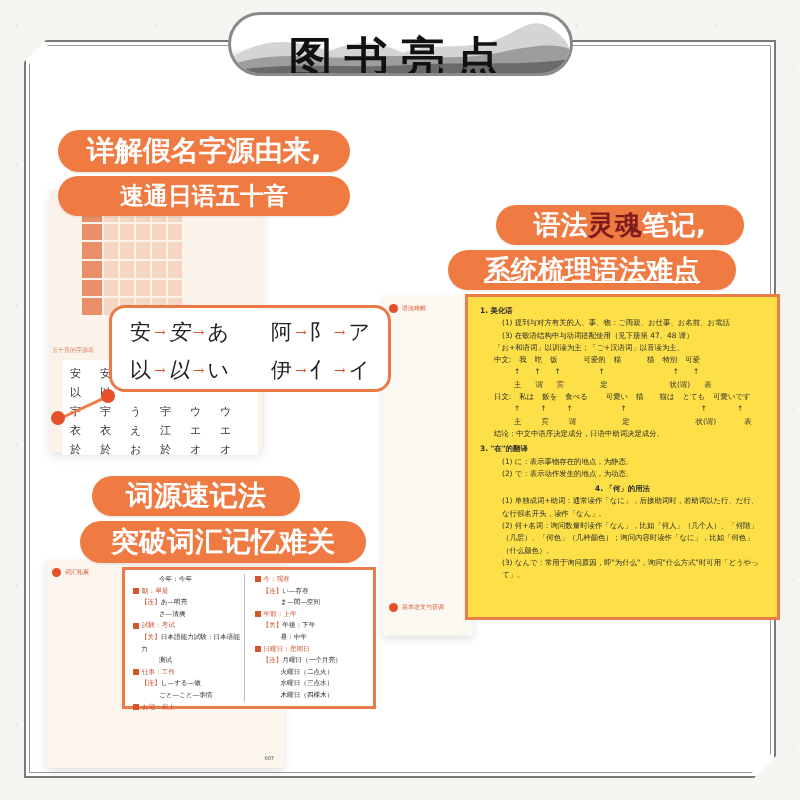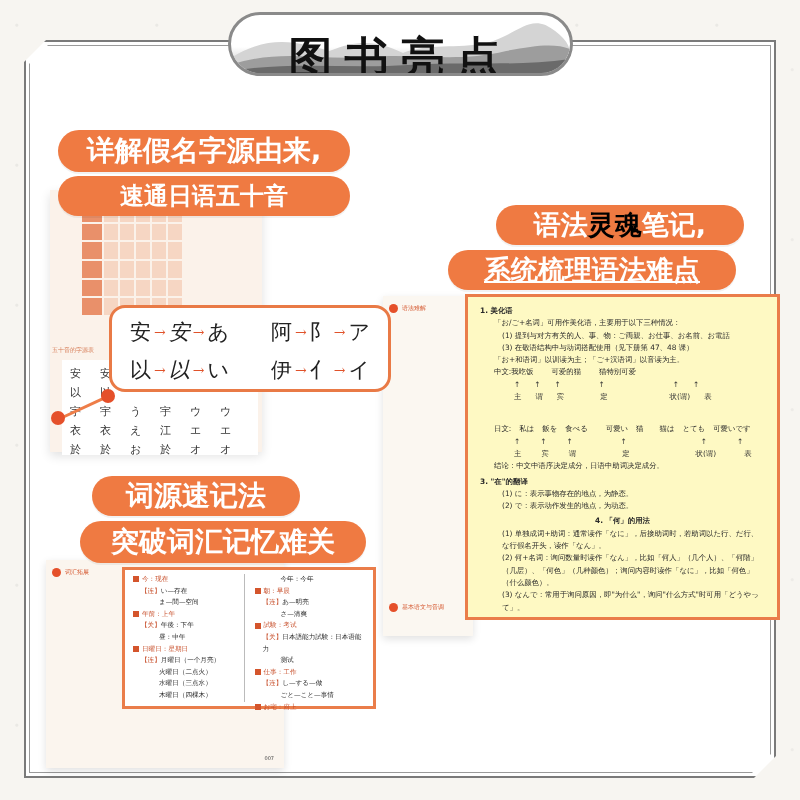--- a/index.html
+++ b/index.html
@@ -49,21 +49,21 @@
   }
   
   .pill {
     position: absolute; background: #ef7a42; color: #fff;
     font-weight: bold; border-radius: 26px; text-align: center;
     font-family: "DejaVu Sans", sans-serif;
     box-shadow: 0 2px 0 rgba(0,0,0,0.05);
     z-index: 4;
     white-space: nowrap;
   }
-  .pill .ghost { color: #000000; }
+  .pill .ghost { color: #7f1d1d; }
   
   .panel { position: absolute; background: #fff; }
   .panel-shadow { box-shadow: 0 4px 10px rgba(0,0,0,0.12); }
   .kana-table {
     position: absolute; left: 82px; top: 205px; width: 100px; height: 110px;
     display: grid; grid-template-columns: 20px repeat(5, 1fr); gap: 2px;
   }
   .kana-table .hdr { background: #e9906a; }
   .kana-table .cell { background: #f6d6c3; }
   .callout {
@@ -84,21 +84,21 @@
   .caption-small { position:absolute; left: 52px; top: 346px; font-size: 6px; color: #d67b55; }
   
   .grammar-back {
     position: absolute; left: 383px; top: 296px; width: 90px; height: 340px;
     background: #fbf7f1; box-shadow: 0 3px 8px rgba(0,0,0,0.12);
   }
   .grammar-back .sec-icon { display:inline-block; width:9px; height:9px; border-radius:50%; background:#e5502a; margin-right:4px; vertical-align: middle; }
   .grammar-back .lines { padding: 8px 6px; font-size: 5px; color:#555; line-height: 8px; }
   .grammar-panel {
     position: absolute; left: 465px; top: 294px; width: 315px; height: 326px;
-    border: 3px solid #ea7d4a; background: #fef9c3; z-index: 3;
+    border: 3px solid #ea7d4a; background: #fde047; z-index: 3;
     padding: 8px 12px; font-size: 7.4px; color: #2a2a2a; line-height: 12.3px;
     font-family: "DejaVu Sans", sans-serif;
   }
   .grammar-panel .h { font-weight: bold; }
   .grammar-panel .ind { padding-left: 14px; }
   .grammar-panel .ind2 { padding-left: 22px; }
   .grammar-panel .row { display: flex; }
   .grammar-panel .arrows { display:flex; gap: 14px; padding-left: 34px; color:#333; }
   
   .vocab-back {
@@ -260,25 +260,24 @@
 <div class="grammar-back">
   <div class="lines">
     <div style="color:#d4552c; font-size:6px;"><span class="sec-icon"></span><span>语法难解</span></div>
     <div style="height:290px;"></div>
     <div style="color:#d4552c; font-size:6px;"><span class="sec-icon"></span><span>基本语文与音调</span></div>
   </div>
 </div>
 
 <div class="grammar-panel">
   <div class="h">1. 美化语</div>
-  <div class="ind">「お/ご+名词」可用作美化语，主要用于以下三种情况：</div>
   <div class="ind2">(1) 提到与对方有关的人、事、物：ご両親、お仕事、お名前、お電話</div>
   <div class="ind2">(3) 在敬语结构中与动词搭配使用（见下册第 47、48 课）</div>
   <div class="ind">「お+和语词」以训读为主；「ご+汉语词」以音读为主。</div>
-  <div class="ind row" style="gap:0;">
+  <div class="ind row" style="gap:8px;">
     <span>中文:</span>
     <span>我</span>
     <span>吃</span>
     <span>饭</span>
     <span style="margin-left:18px;">可爱的</span>
     <span>猫</span>
     <span style="margin-left:18px;">猫</span>
     <span>特别</span>
     <span>可爱</span>
   </div>
@@ -291,21 +290,21 @@
     <span>↑</span>
   </div>
   <div class="arrows">
     <span>主</span>
     <span>谓</span>
     <span>宾</span>
     <span style="margin-left:22px;">定</span>
     <span style="margin-left:48px;">状(谓)</span>
     <span>表</span>
   </div>
-  <div class="ind row" style="gap:8px;margin-top:20px;">
+  <div class="ind row" style="gap:8px;">
     <span>日文:</span>
     <span>私は</span>
     <span>飯を</span>
     <span>食べる</span>
     <span style="margin-left:10px;">可愛い</span>
     <span>猫</span>
     <span style="margin-left:8px;">猫は</span>
     <span>とても</span>
     <span>可愛いです</span>
   </div>
@@ -337,39 +336,39 @@
 
 <div class="vocab-back">
   <div style="color:#d4552c; font-size:6px;"><span style="display:inline-block;width:9px;height:9px;border-radius:50%;background:#e5502a;margin-right:4px;vertical-align:middle;"></span><span>词汇拓展</span></div>
   <div class="page-num">007</div>
 </div>
 
 <div class="pill" style="left:92px; top:476px; width:208px; height:40px; font-size:28px; line-height:40px;">词源速记法</div>
 <div class="pill" style="left:80px; top:521px; width:286px; height:42px; font-size:28px; line-height:42px;">突破词汇记忆难关</div>
 
 <div class="vocab-panel">
+  <div class="vocab-col">
+    <div class="i2">今年：今年</div>
+    <div class="head"><span class="sq"></span><span>朝：早晨</span></div>
+    <div class="i1"><span class="tag">【连】</span><span>あ—明亮</span></div>
+    <div class="i2">さ—清爽</div>
+    <div class="head"><span class="sq"></span><span>試験：考试</span></div>
+    <div class="i1"><span class="tag">【关】</span><span>日本語能力試験：日本语能力</span></div>
+    <div class="i2">测试</div>
+    <div class="head"><span class="sq"></span><span>仕事：工作</span></div>
+    <div class="i1"><span class="tag">【连】</span><span>し—する—做</span></div>
+    <div class="i2">ごと—こと—事情</div>
+    <div class="head"><span class="sq"></span><span>お宅：府上</span></div>
+  </div>
   <div class="vocab-col">
     <div class="head"><span class="sq"></span><span>今：现在</span></div>
     <div class="i1"><span class="tag">【连】</span><span>い—存在</span></div>
     <div class="i2">ま—間—空间</div>
     <div class="head"><span class="sq"></span><span>午前：上午</span></div>
     <div class="i1"><span class="tag">【关】</span><span>午後：下午</span></div>
     <div class="i2">昼：中午</div>
     <div class="head"><span class="sq"></span><span>日曜日：星期日</span></div>
     <div class="i1"><span class="tag">【连】</span><span>月曜日（一个月亮）</span></div>
     <div class="i2">火曜日（二点火）</div>
     <div class="i2">水曜日（三点水）</div>
     <div class="i2">木曜日（四棵木）</div>
   </div>
-  <div class="vocab-col">
-    <div class="i2">今年：今年</div>
-    <div class="head"><span class="sq"></span><span>朝：早晨</span></div>
-    <div class="i1"><span class="tag">【连】</span><span>あ—明亮</span></div>
-    <div class="i2">さ—清爽</div>
-    <div class="head"><span class="sq"></span><span>試験：考试</span></div>
-    <div class="i1"><span class="tag">【关】</span><span>日本語能力試験：日本语能力</span></div>
-    <div class="i2">测试</div>
-    <div class="head"><span class="sq"></span><span>仕事：工作</span></div>
-    <div class="i1"><span class="tag">【连】</span><span>し—する—做</span></div>
-    <div class="i2">ごと—こと—事情</div>
-    <div class="head"><span class="sq"></span><span>お宅：府上</span></div>
-  </div>
 </div>
 
 </body></html>

